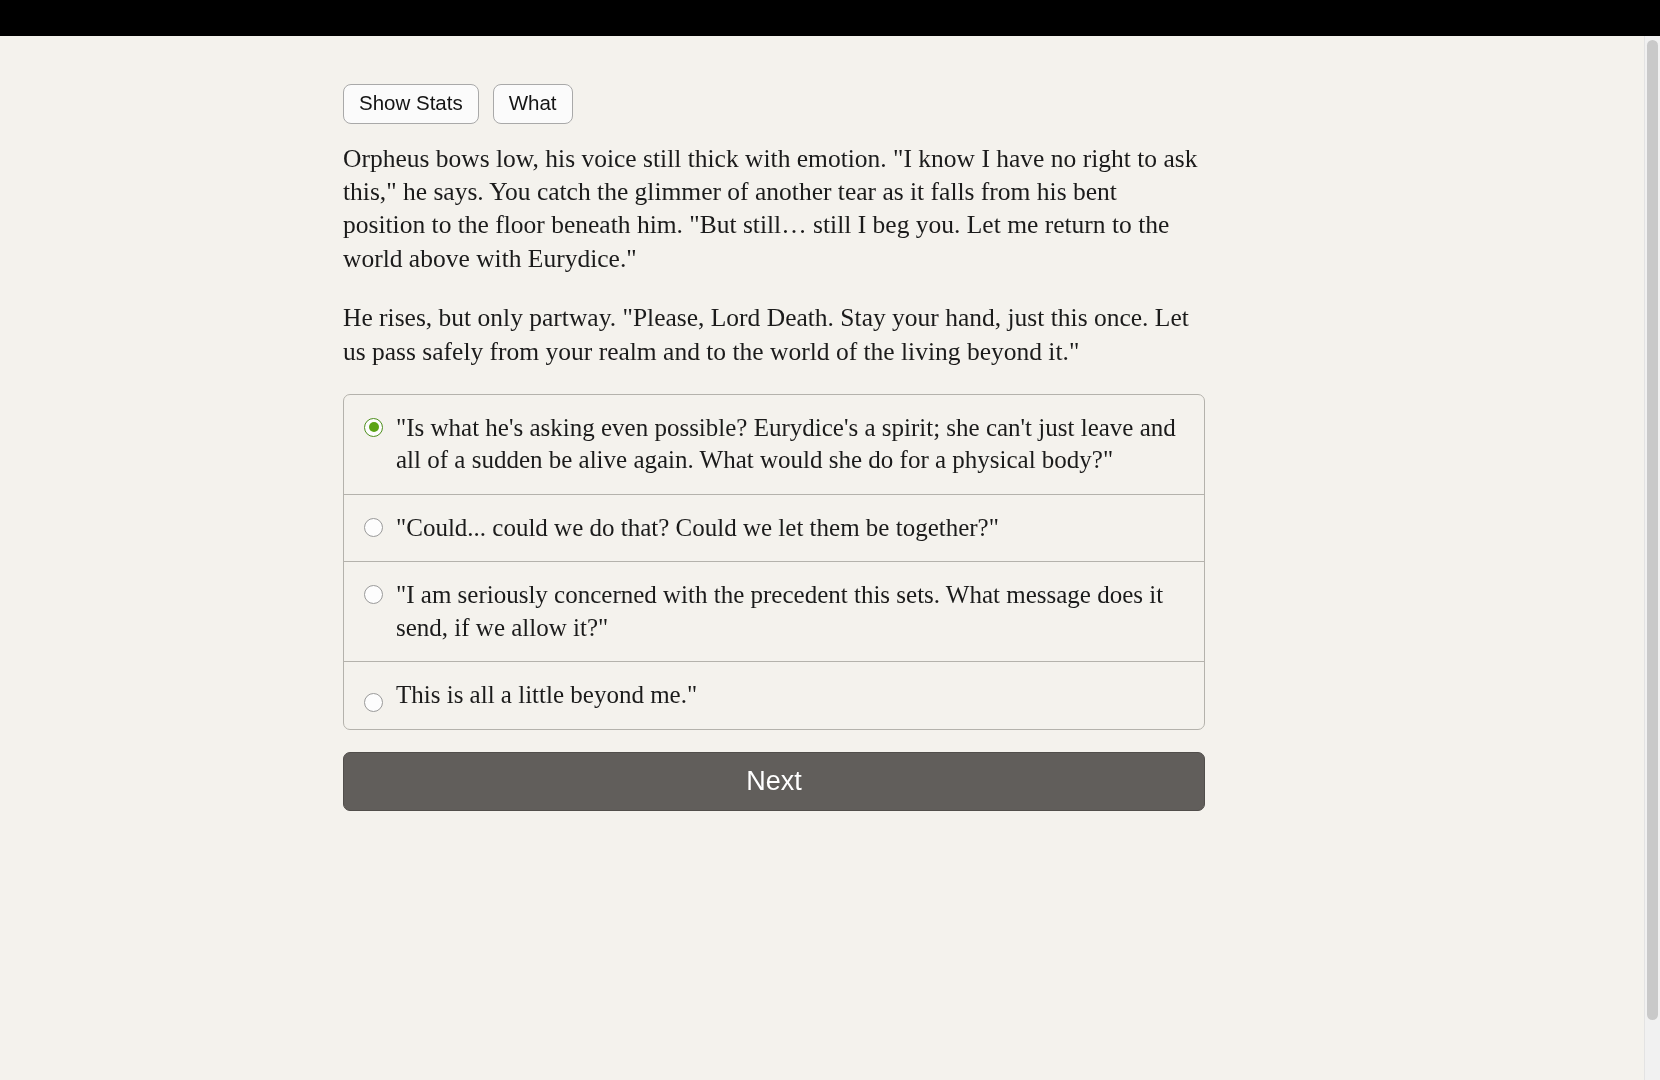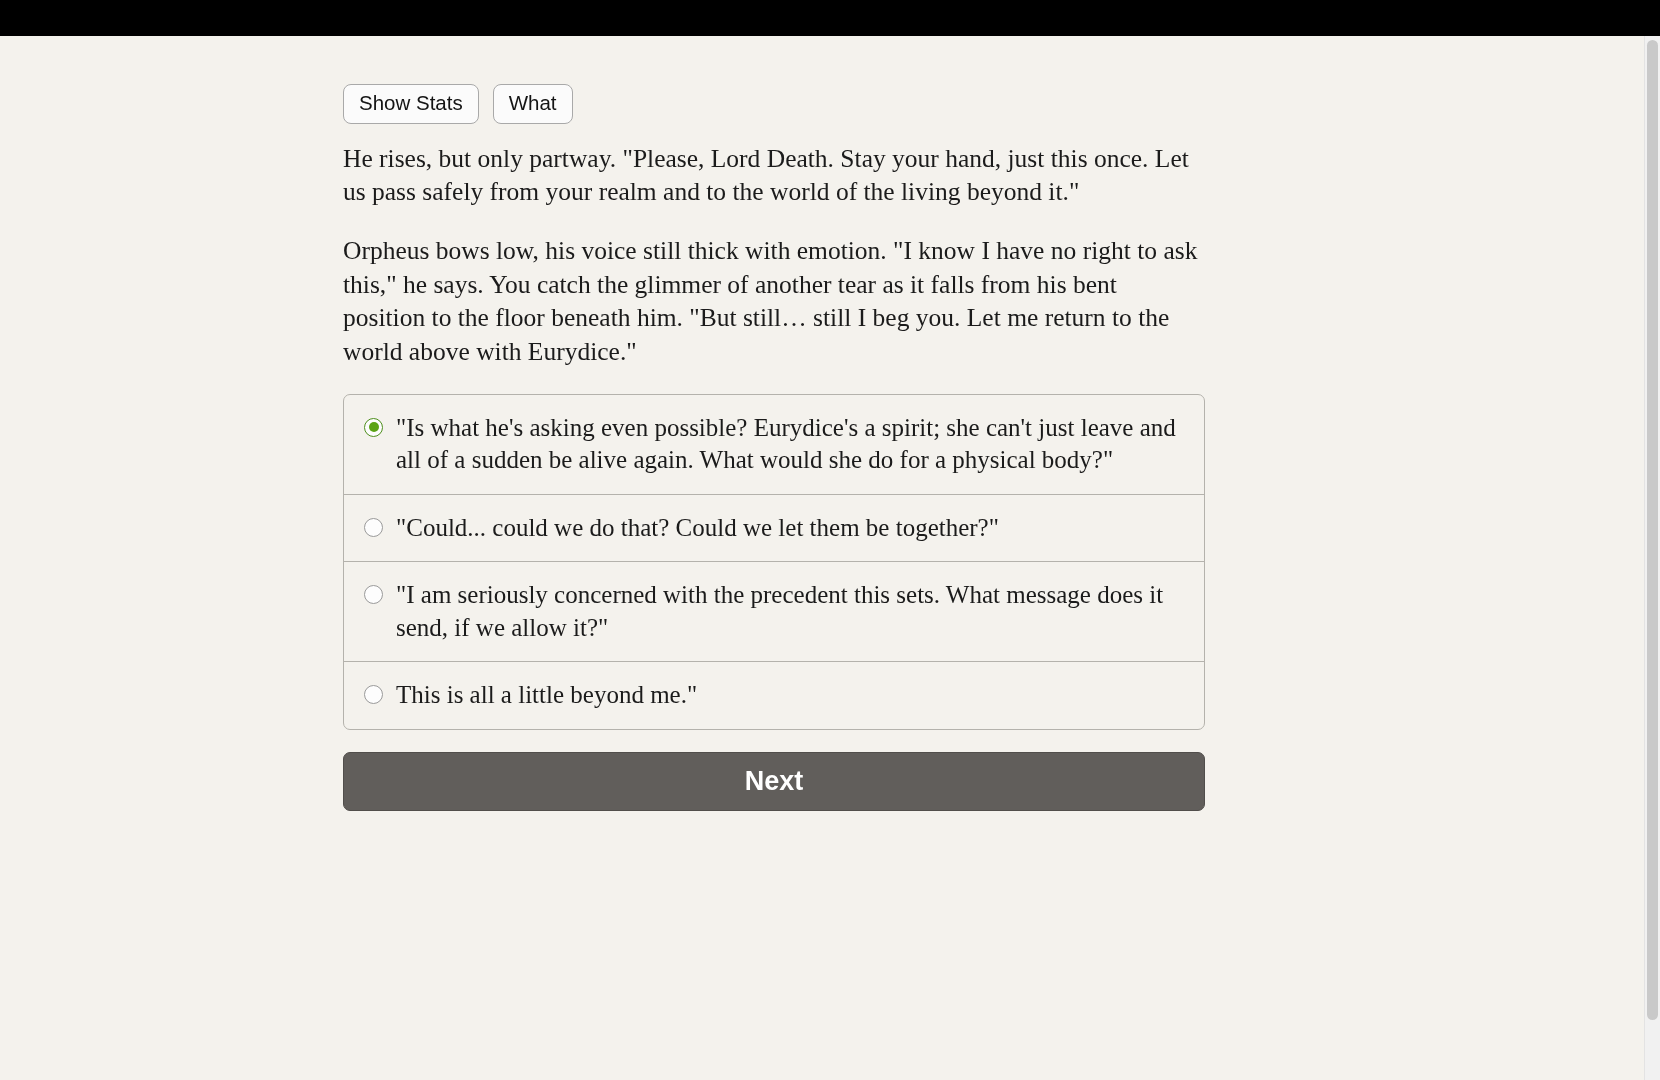--- a/index.html
+++ b/index.html
@@ -112,20 +112,21 @@
     display: flex;
     align-items: flex-start;
     gap: 13px;
     padding: 17px 22px 17px 20px;
     border-bottom: 1px solid #b4b2ac;
     cursor: pointer;
     box-sizing: border-box;
   }
   .choice:last-child {
     border-bottom: none;
+    align-items: flex-end;
   }
   .radio {
     flex: 0 0 auto;
     width: 19px;
     height: 19px;
     border-radius: 50%;
     border: 1px solid #9a9a9a;
     background: #fdfdfd;
     margin-top: 6px;
     box-sizing: border-box;
@@ -154,21 +155,21 @@
 
   #next-button {
     margin-top: 22px;
     width: 862px;
     height: 59px;
     background: #615e5b;
     border: 1px solid #514e4b;
     border-radius: 7px;
     color: #ffffff;
     font-family: "Liberation Sans", sans-serif;
-    font-weight: bold;
+    font-weight: normal;
     font-size: 27px;
     display: flex;
     align-items: center;
     justify-content: center;
     cursor: pointer;
     box-sizing: border-box;
   }
 </style>
 </head>
 <body>
@@ -179,22 +180,22 @@
 
   <div id="page">
 
     <div id="content">
 
       <div id="toolbar">
         <button class="tool-btn">Show Stats</button>
         <button class="tool-btn">What</button>
       </div>
 
+      <p class="story-para">Orpheus bows low, his voice still thick with emotion. "I know I have no right to ask this," he says. You catch the glimmer of another tear as it falls from his bent position to the floor beneath him. "But still… still I beg you. Let me return to the world above with Eurydice."</p>
       <p class="story-para">He rises, but only partway. "Please, Lord Death. Stay your hand, just this once. Let us pass safely from your realm and to the world of the living beyond it."</p>
-      <p class="story-para">Orpheus bows low, his voice still thick with emotion. "I know I have no right to ask this," he says. You catch the glimmer of another tear as it falls from his bent position to the floor beneath him. "But still… still I beg you. Let me return to the world above with Eurydice."</p>
 
       <div id="choices">
 
         <div class="choice">
           <span class="radio selected"></span>
           <span class="choice-text">"Is what he's asking even possible? Eurydice's a spirit; she can't just leave and all of a sudden be alive again. What would she do for a physical body?"</span>
         </div>
 
         <div class="choice">
           <span class="radio"></span>

